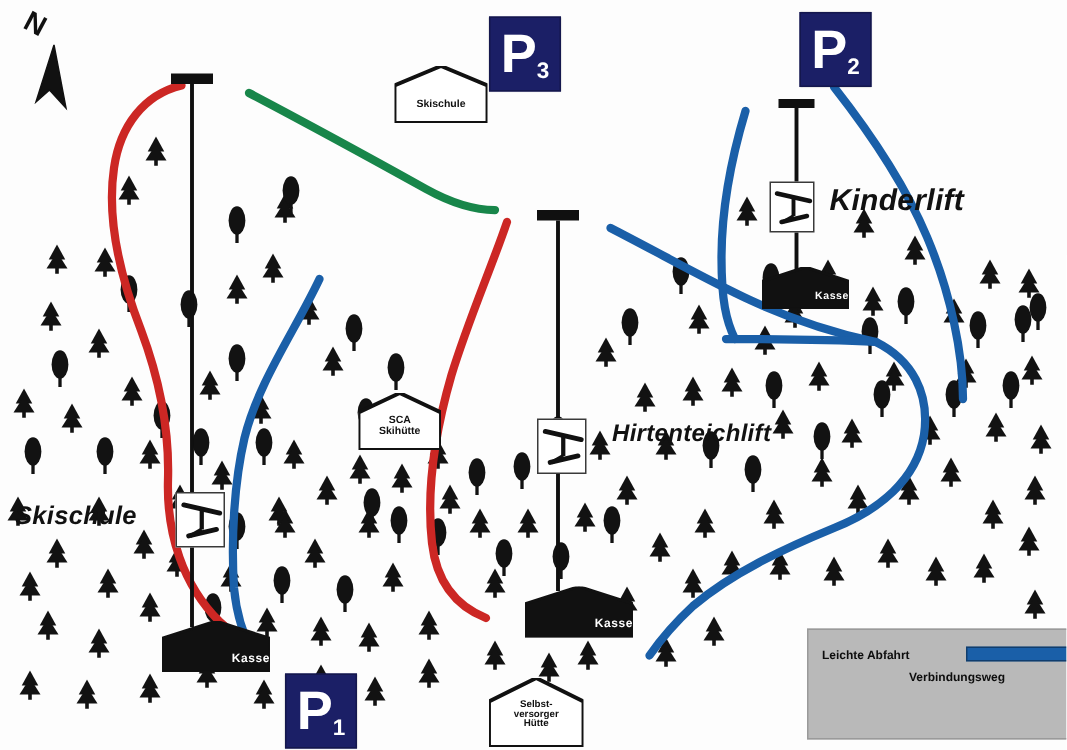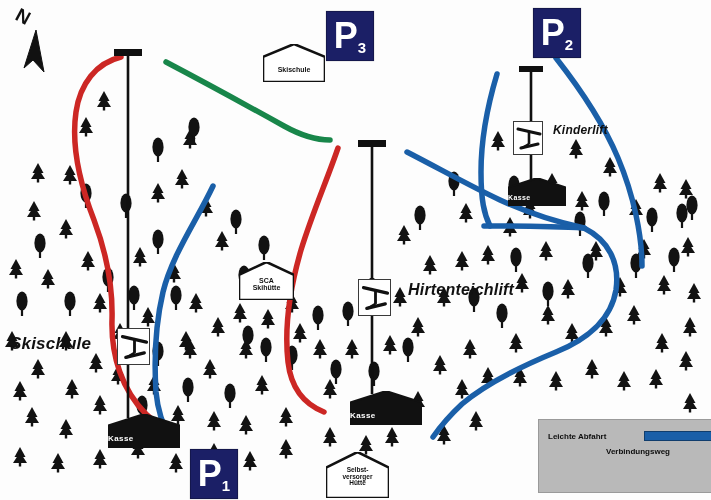--- a/index.html
+++ b/index.html
@@ -86,21 +86,21 @@
     font-weight: bold;
     color: #111111;
     line-height: 1.02;
   }
 
   
   .kasse .kasse-label {
     position: absolute;
     left: 0;
     right: 0;
-    text-align: left;
+    text-align: right;
     font-family: "Liberation Sans", sans-serif;
     font-weight: bold;
     color: #ffffff;
     letter-spacing: .4px;
   }
 
   
   .north-letter {
     font-family: "Liberation Sans", sans-serif;
     font-weight: bold;
@@ -914,21 +914,21 @@
       </div>
       <div class="ovl lift-name" style="left: 408px; top: 281px; font-size: 16px;">Hirtenteichlift</div>
       <div class="ovl lift-icon-box" style="left: 358px; top: 279px; width: 33px; height: 37px;">
         <svg width="33" height="37" viewBox="0 0 30 34">
           <path d="M4 7 L26 12" stroke="#111" stroke-width="3" fill="none" stroke-linecap="round"></path>
           <path d="M15 10 L15 22" stroke="#111" stroke-width="2.6" fill="none"></path>
           <path d="M7 26 L24 22" stroke="#111" stroke-width="3" fill="none" stroke-linecap="round"></path>
           <path d="M15 22 L8 26" stroke="#111" stroke-width="2.4" fill="none"></path>
         </svg>
       </div>
-      <div class="ovl lift-name" style="left: 553px; top: 123px; font-size: 12px;">Kinderlift</div>
+      <div class="ovl lift-name" style="left: 553px; top: 123px; font-size: 20px;">Kinderlift</div>
       <div class="ovl lift-icon-box" style="left: 513px; top: 121px; width: 30px; height: 34px;">
         <svg width="30" height="34" viewBox="0 0 30 34">
           <path d="M4 7 L26 12" stroke="#111" stroke-width="3" fill="none" stroke-linecap="round"></path>
           <path d="M15 10 L15 22" stroke="#111" stroke-width="2.6" fill="none"></path>
           <path d="M7 26 L24 22" stroke="#111" stroke-width="3" fill="none" stroke-linecap="round"></path>
           <path d="M15 22 L8 26" stroke="#111" stroke-width="2.4" fill="none"></path>
         </svg>
       </div>
       <div class="ovl hut" style="left: 263px; top: 44px; width: 62px; height: 38px;">
         <svg width="62" height="38" viewBox="0 0 62 38" style="position:absolute;left:0;top:0">

